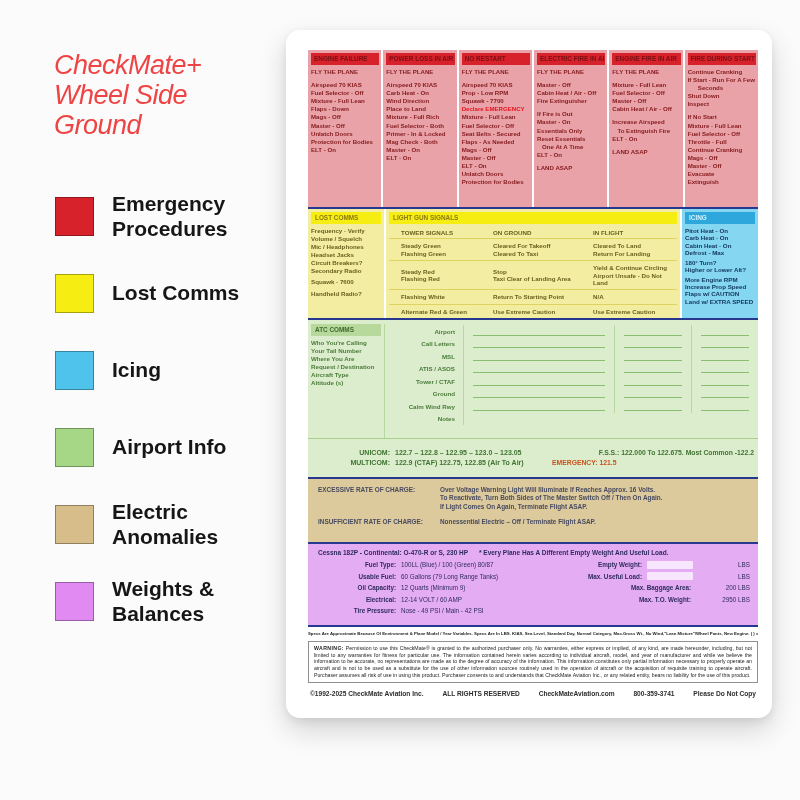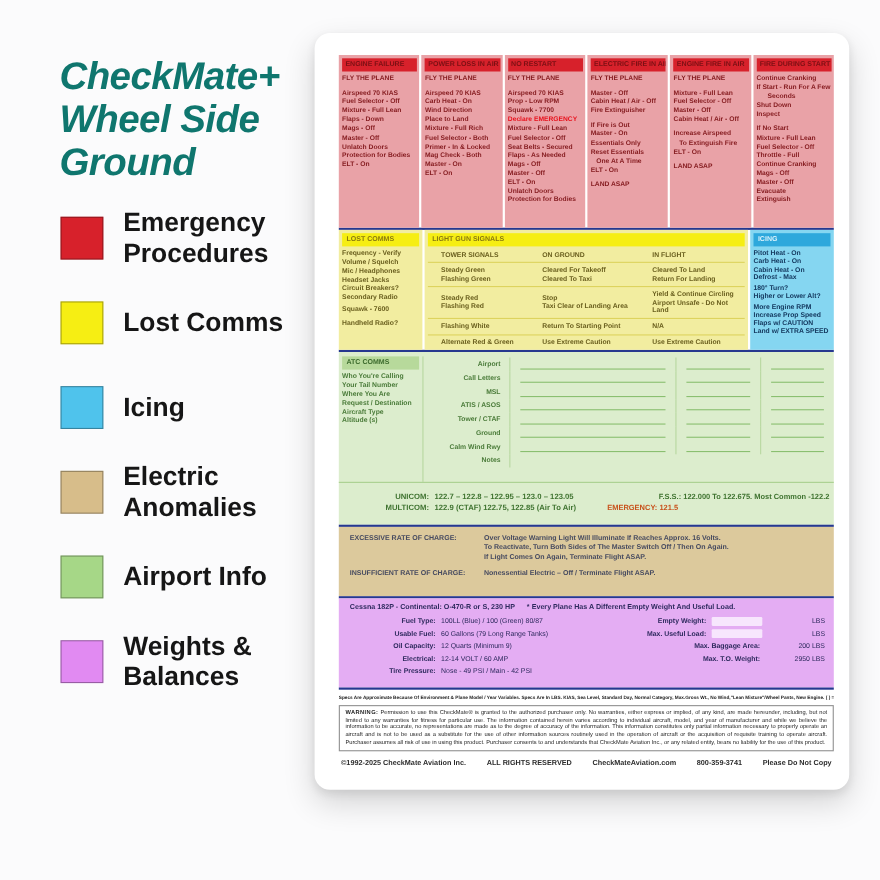--- a/index.html
+++ b/index.html
@@ -1,23 +1,23 @@
 <!DOCTYPE html>
 <html><head>
 <meta charset="utf-8">
 <style>
   html,body{margin:0;padding:0}
   body{width:800px;height:800px;background:#fbfbfc;font-family:"Liberation Sans",sans-serif;position:relative;overflow:hidden}
 
   
-  .title{position:absolute;left:54px;top:50px;font-size:35px;font-weight:bold;font-style:italic;color:#0f766e;line-height:1.12;letter-spacing:-.5px}
+  .title{position:absolute;left:54px;top:50px;font-size:27px;font-weight:normal;font-style:italic;color:#ef4444;line-height:1.12;letter-spacing:-.5px}
   .legend{position:absolute;left:55px;top:178px;width:230px}
   .lg-row{height:77px;display:flex;align-items:center;gap:18px}
   .lg-sw{width:39px;height:39px;flex:0 0 39px;border:1px solid rgba(0,0,0,.32);box-sizing:border-box}
-  .lg-label{font-size:24px;font-weight:bold;color:#161616;line-height:1.16;width:180px}
+  .lg-label{font-size:21px;font-weight:bold;color:#161616;line-height:1.16;width:180px}
 
   
   .card{position:absolute;left:286px;top:30px;width:486px;height:688px;background:#fff;border-radius:14px;
         box-shadow:0 12px 28px rgba(0,0,0,.16),0 3px 8px rgba(0,0,0,.08)}
   .content{position:absolute;left:22px;top:20px;width:450px}
   .navy{height:2px;background:#26388f}
 
   
   .sec-red{height:157px;display:grid;grid-template-columns:repeat(6,1fr);grid-gap:2px;gap:2px}
   .ec-col{background:#e9a2a7;padding:3px 2px 2px 3px;overflow:hidden}
@@ -110,26 +110,26 @@
     </div>
     <div class="lg-row">
       <div class="lg-sw" style="background: rgb(246, 238, 19);"></div>
       <div class="lg-label">Lost Comms</div>
     </div>
     <div class="lg-row">
       <div class="lg-sw" style="background: rgb(79, 195, 236);"></div>
       <div class="lg-label">Icing</div>
     </div>
     <div class="lg-row">
+      <div class="lg-sw" style="background: rgb(166, 215, 135);"></div>
+      <div class="lg-label">Airport Info</div>
+    </div>
+    <div class="lg-row">
       <div class="lg-sw" style="background: rgb(215, 189, 138);"></div>
       <div class="lg-label">Electric Anomalies</div>
-    </div>
-    <div class="lg-row">
-      <div class="lg-sw" style="background: rgb(166, 215, 135);"></div>
-      <div class="lg-label">Airport Info</div>
     </div>
     <div class="lg-row">
       <div class="lg-sw" style="background: rgb(225, 138, 242);"></div>
       <div class="lg-label">Weights &amp; Balances</div>
     </div>
   </div>
 
 <div class="card">
   <div class="content">
 

